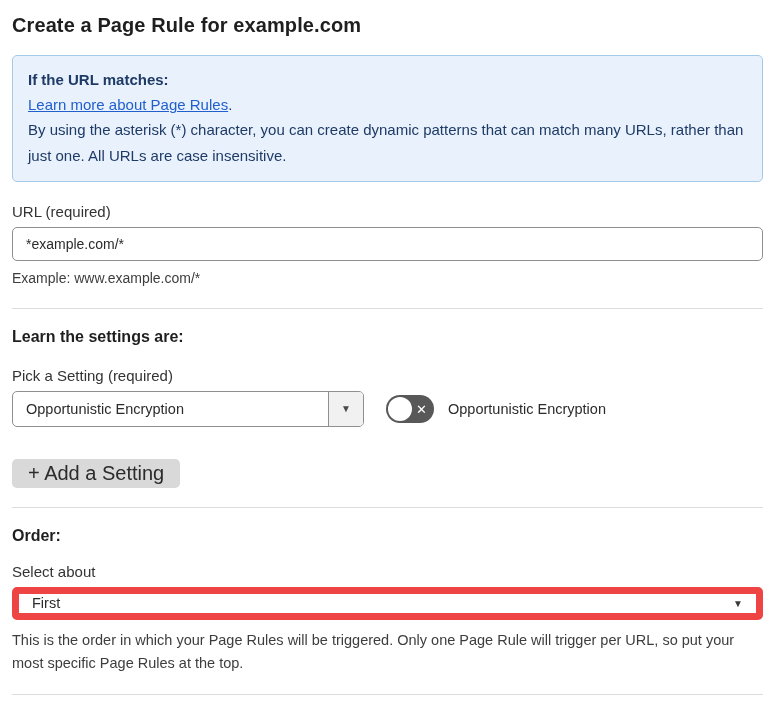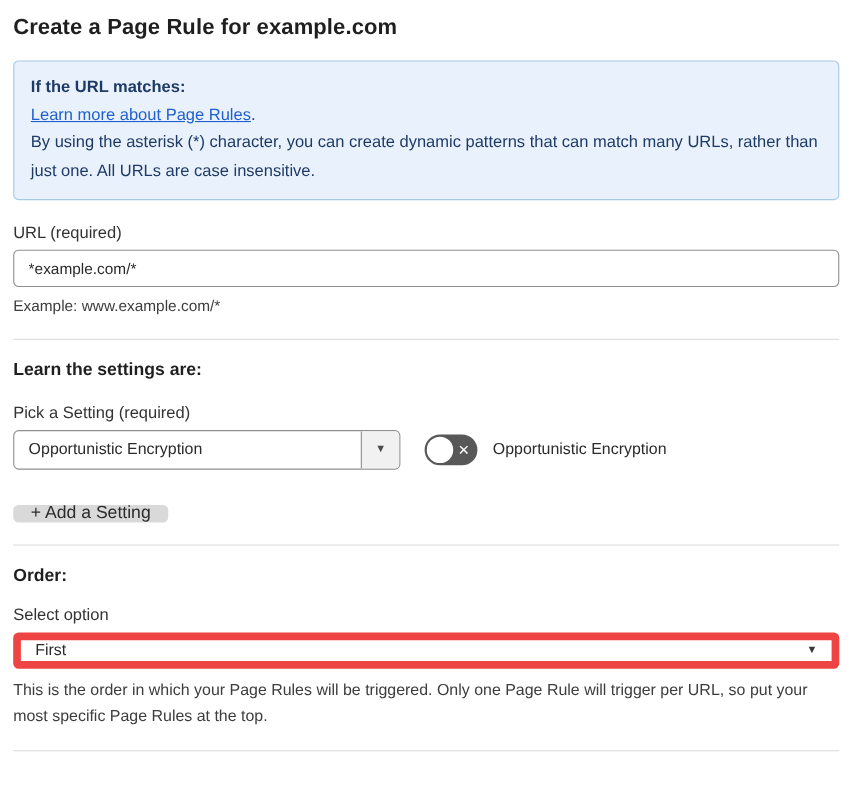--- a/index.html
+++ b/index.html
@@ -150,25 +150,25 @@
   .toggle-label {
     margin-left: 14px;
     font-size: 14.5px;
     color: #2b2b2b;
   }
 
   .btn {
     display: inline-flex;
     align-items: center;
     justify-content: center;
-    height: 16px;
+    height: 29px;
     padding: 0 16px;
     border: none;
     border-radius: 5px;
-    font-size: 16px;
+    font-size: 20px;
     font-family: "Liberation Sans", "DejaVu Sans", sans-serif;
     cursor: pointer;
   }
   .btn-gray { background: #d9d9d9; color: #2b2b2b; }
   .add-setting-btn { margin-top: 32px; }
 
   
   .order-select {
     position: relative;
     width: 100%;
@@ -241,21 +241,21 @@
       <span class="toggle-label">Opportunistic Encryption</span>
     </div>
   </div>
 
   <button class="btn btn-gray add-setting-btn">+ Add a Setting</button>
 
   <hr class="divider">
 
   <h2 class="section-heading">Order:</h2>
 
-  <div class="field-label mt-tight">Select option</div>
+  <div class="field-label mt-tight">Select about</div>
 
   <div class="order-select">
     <span>First</span>
     <span class="select-arrow">▼</span>
   </div>
 
   <div class="order-helper">This is the order in which your Page Rules will be triggered. Only one Page Rule will trigger per URL, so put your most specific Page Rules at the top.</div>
 
   <hr class="divider">
 

